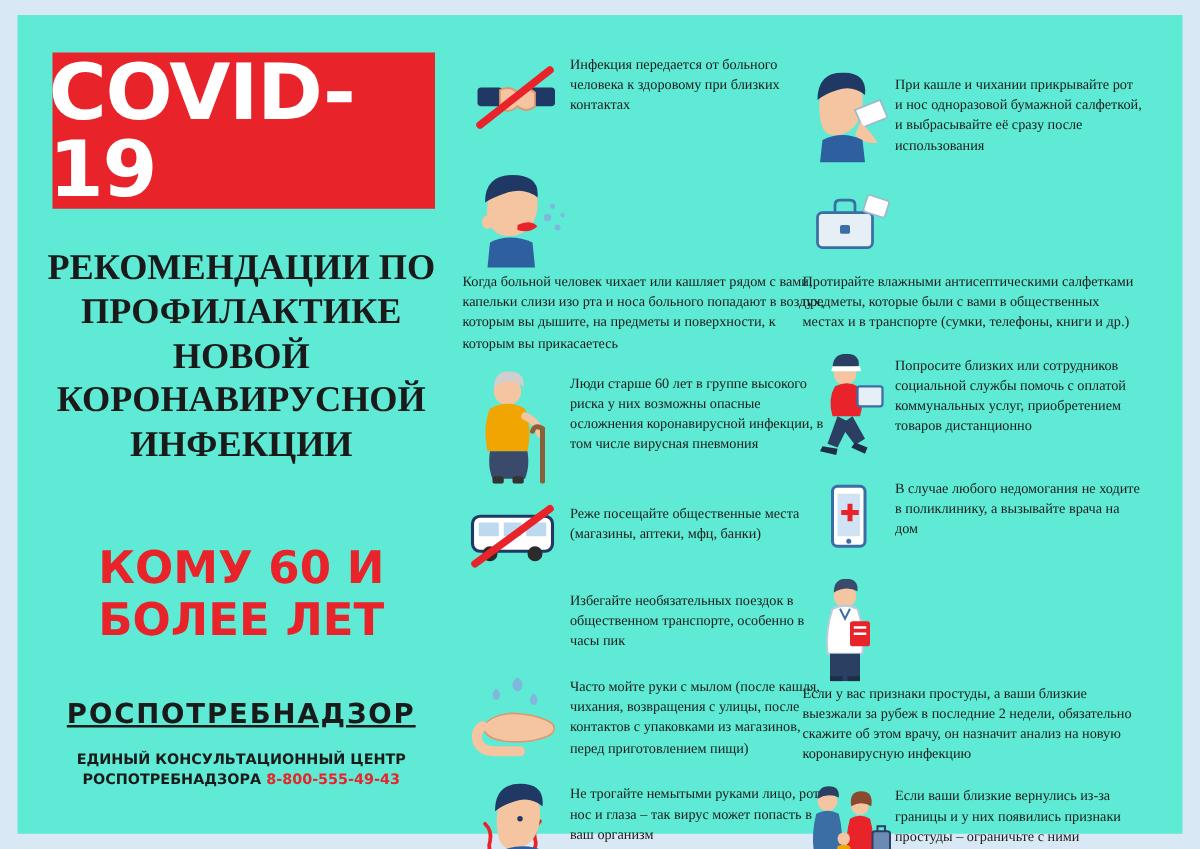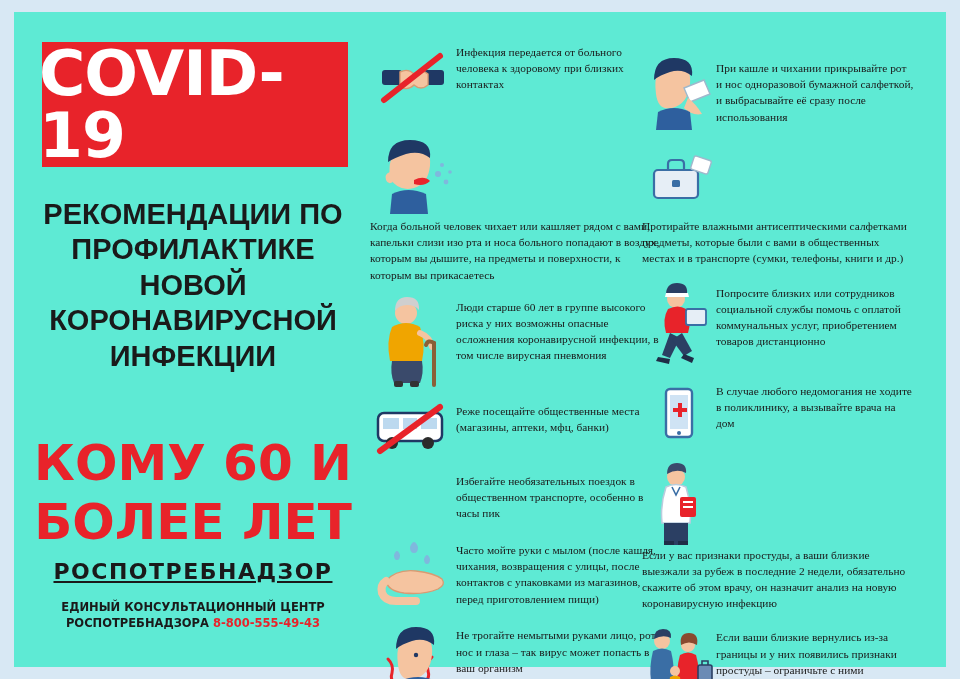--- a/index.html
+++ b/index.html
@@ -54,31 +54,31 @@
   .headline {
     position: absolute;
     left: 10px;
     top: 185px;
     width: 338px;
     text-align: center;
     color: #1a1a1a;
     font-size: 29px;
     font-weight: bold;
     line-height: 1.22;
-    font-family: Liberation Sans, sans-serif;
+    font-family: Liberation Serif, serif;
     letter-spacing: 0px;
   }
   .subheadline {
     position: absolute;
     left: 10px;
     top: 422px;
     width: 338px;
     text-align: center;
     color: #e8232a;
-    font-size: 50px;
+    font-size: 36px;
     font-weight: bold;
     line-height: 1.18;
     font-family: "DejaVu Sans", sans-serif;
   }
   .org-name {
     position: absolute;
     left: 10px;
     top: 547px;
     width: 338px;
     text-align: center;

